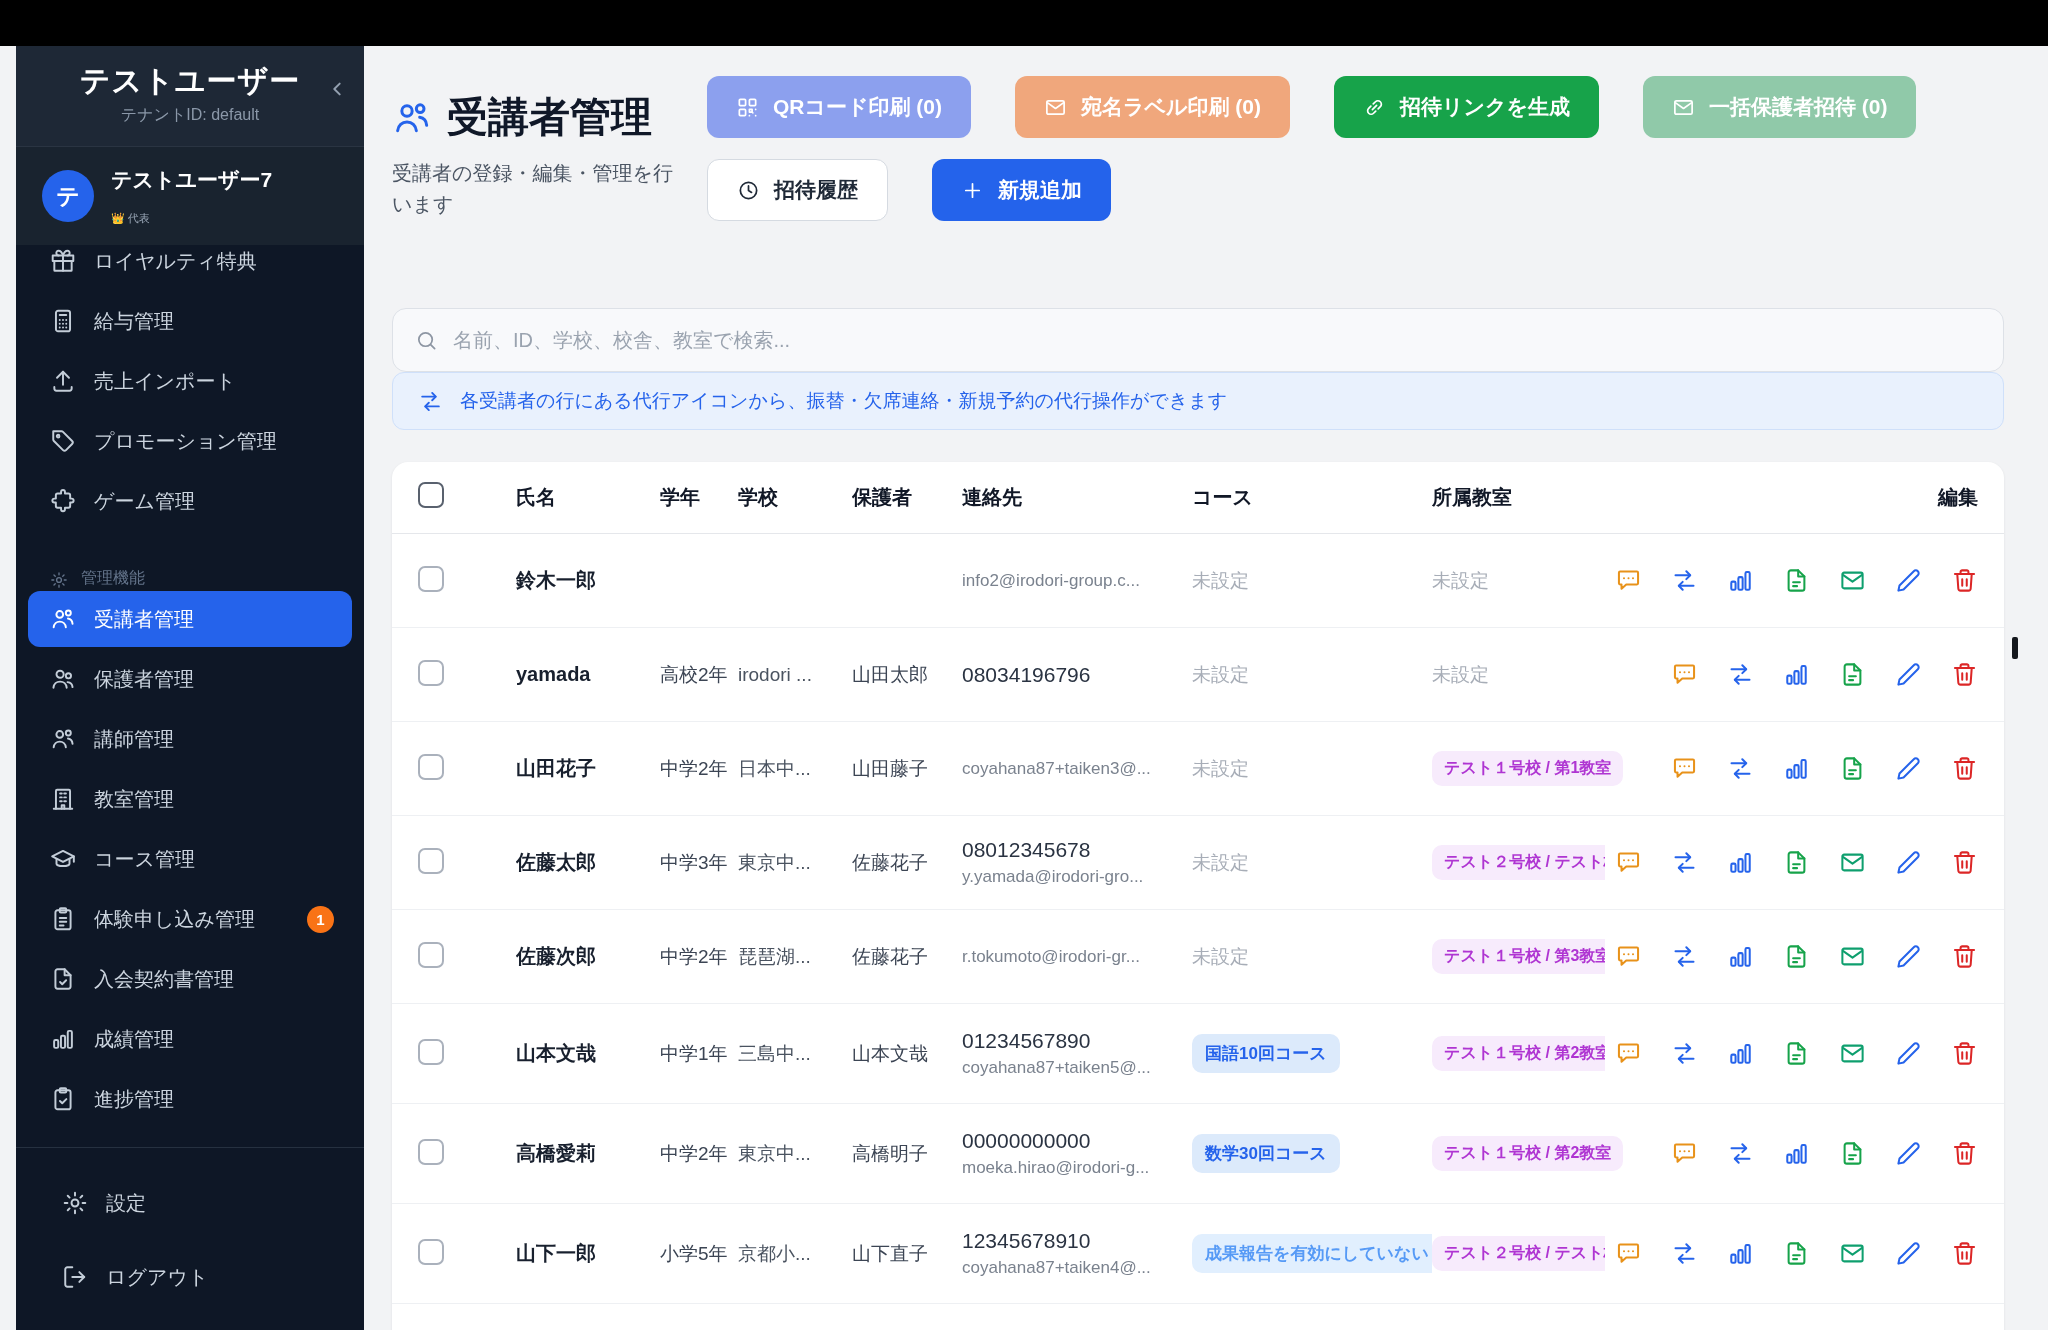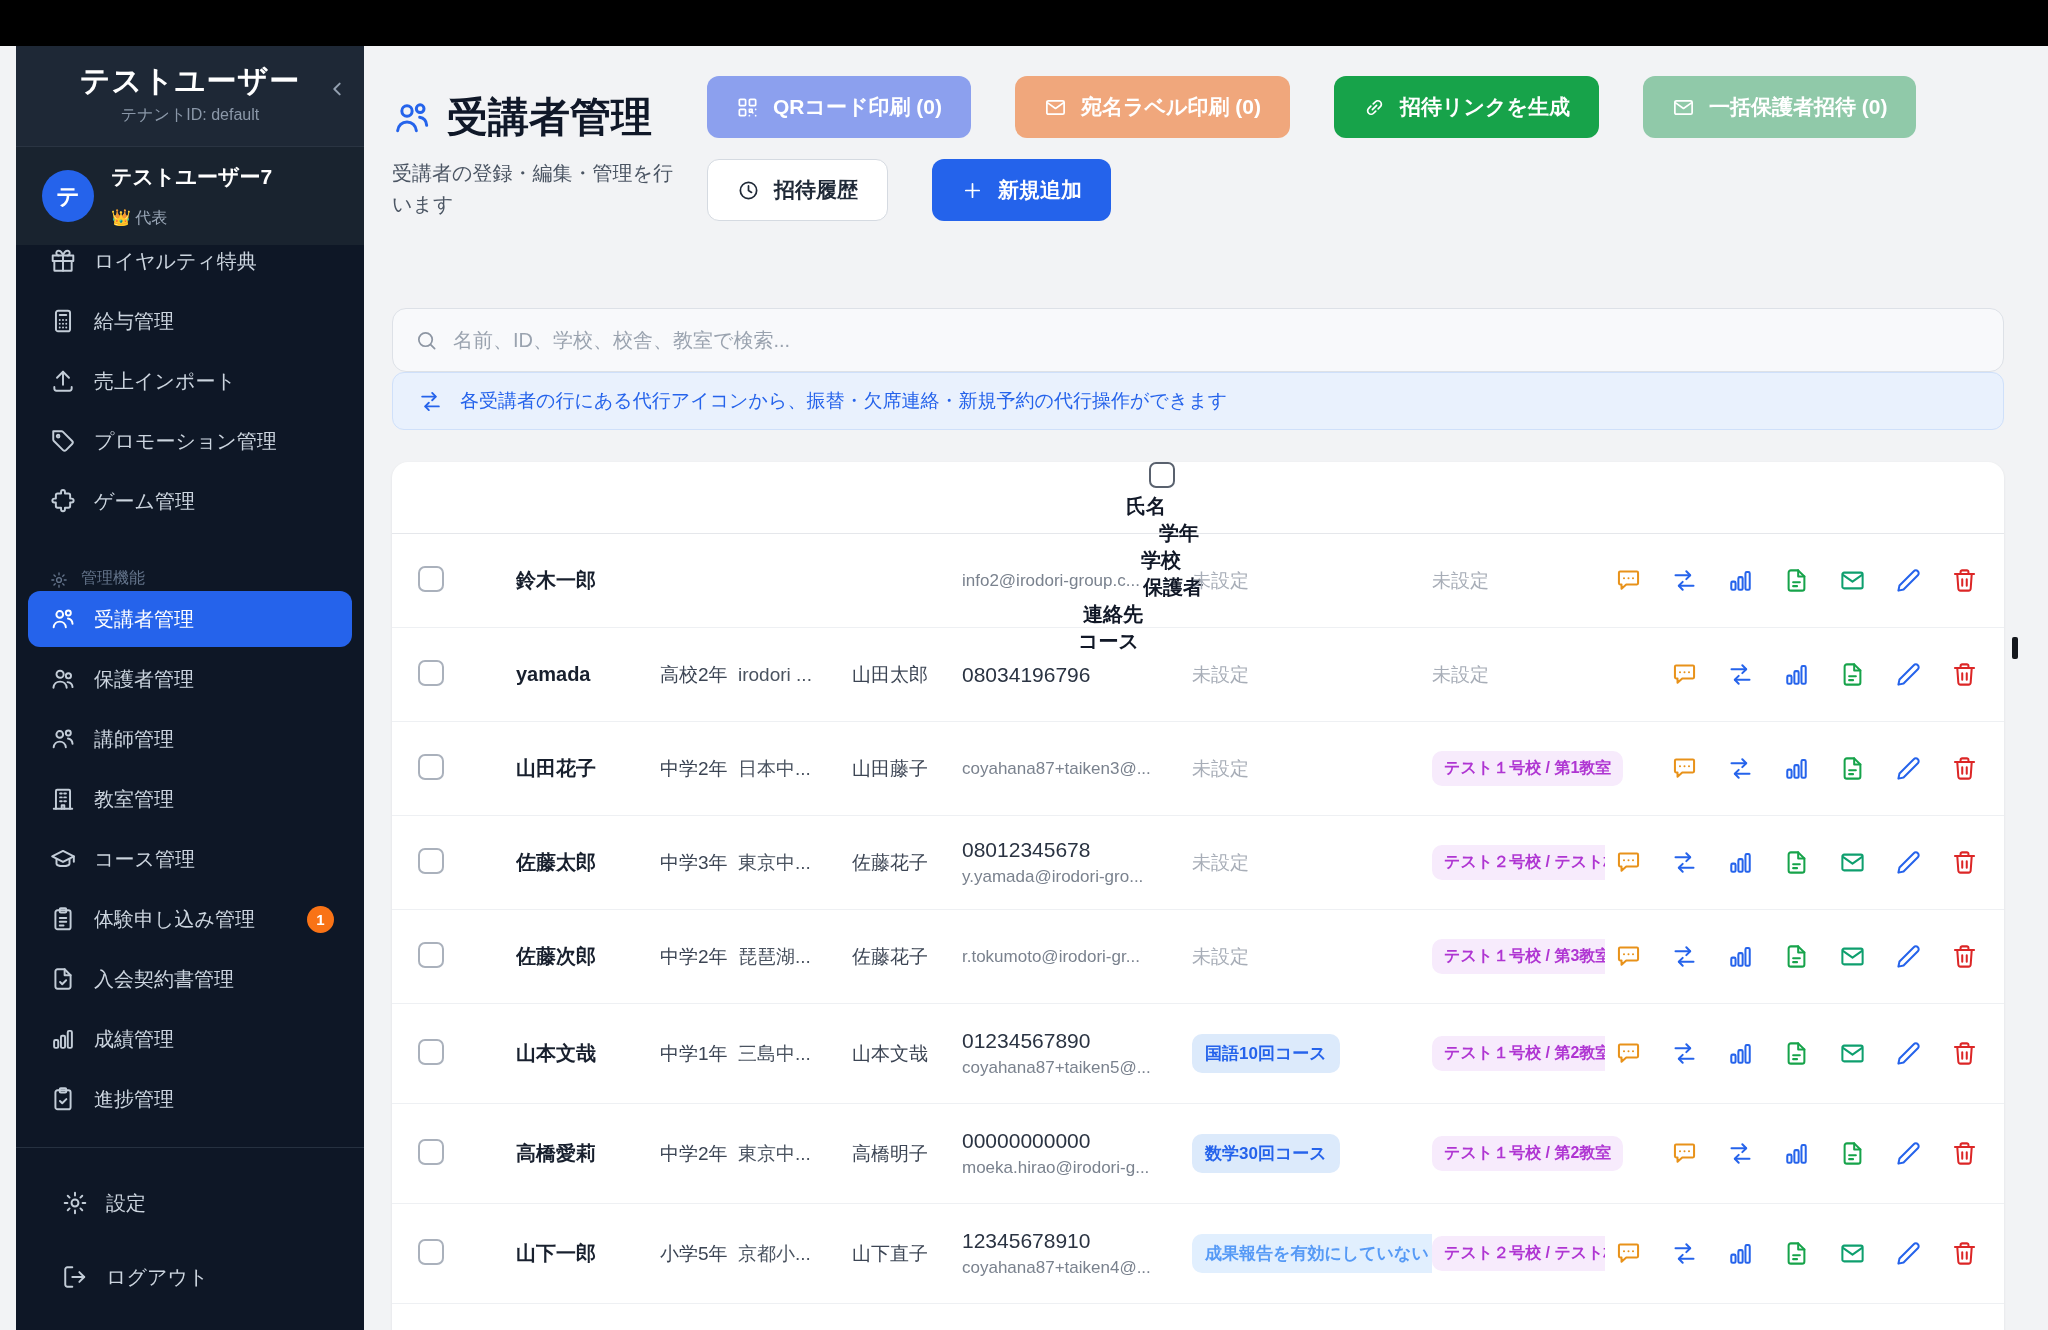--- a/index.html
+++ b/index.html
@@ -12,21 +12,21 @@
 
   
   .sidebar { position:absolute; top:46px; left:16px; width:348px; height:1284px; background:#0e1726; display:flex; flex-direction:column; overflow:hidden; }
   .sb-header { background:#1e2836; height:100px; padding-top:16px; text-align:center; position:relative; flex-shrink:0; }
   .sb-title { font-size:30px; font-weight:bold; color:#fff; line-height:38px; letter-spacing:1px; }
   .sb-tenant { font-size:16px; color:#8b98a9; margin-top:5px; }
   .collapse-btn { position:absolute; right:14px; top:30px; color:#93a0b0; background:none; border:none; cursor:pointer; }
   .sb-user { background:#19232f; border-top:1px solid #2a3442; height:99px; display:flex; align-items:center; gap:17px; padding:0 26px; flex-shrink:0; }
   .avatar { width:52px; height:52px; border-radius:50%; background:#2563eb; color:#fff; font-size:23px; font-weight:bold; display:flex; align-items:center; justify-content:center; flex-shrink:0; }
   .sb-user-name { font-size:21px; font-weight:bold; color:#fff; line-height:1.3; }
-  .sb-user-role { font-size:16px; color:#9aa7b7; margin-top:17px; }
+  .sb-user-role { font-size:11px; color:#9aa7b7; margin-top:17px; }
   .sb-items { flex:1; margin-top:-14px; overflow:hidden; }
   .sb-item { height:60px; display:flex; align-items:center; gap:18px; padding:0 16px 0 34px; font-size:20px; color:#ccd5df; cursor:pointer; white-space:nowrap; }
   .sb-item .ic { flex-shrink:0; color:#c3cdd8; }
   .sb-item.active { background:#2563eb; border-radius:12px; margin:2px 12px; height:56px; padding-left:22px; color:#fff; }
   .sb-item.active .ic { color:#fff; }
   .sb-section { height:46px; margin-top:12px; display:flex; align-items:flex-end; gap:13px; padding:0 34px; font-size:16px; color:#64748b; white-space:nowrap; }
   .sb-badge { margin-left:auto; margin-right:14px; background:#f97316; color:#fff; min-width:27px; height:27px; border-radius:50%; font-size:15px; font-weight:bold; display:flex; align-items:center; justify-content:center; }
   .sb-footer { border-top:1px solid #263140; padding:24px 0 10px; flex-shrink:0; }
   .sb-footer .sb-item { padding-left:46px; height:62px; margin-bottom:12px; }
 
@@ -46,21 +46,21 @@
   .search-box .ic { color:#8d96a3; }
   .search-box input { flex:1; border:none; outline:none; background:transparent; font-size:20px; color:#374151; font-family:inherit; }
   .search-box input::placeholder { color:#9aa3af; }
 
   .banner { height:58px; background:#e9f1fd; border:1px solid #cfe0fa; border-radius:12px; display:flex; align-items:center; gap:17px; padding:0 25px; color:#2563eb; font-size:19px; }
   .banner .ic { color:#2563eb; flex-shrink:0; }
 
   
   .card { margin-top:32px; background:#fff; border-radius:16px 16px 0 0; box-shadow:0 1px 3px rgba(16,24,40,.08); height:900px; overflow:hidden; }
   .trow, .thead { display:flex; align-items:center; padding:0 26px; }
-  .thead { height:72px; border-bottom:1px solid #e5e7eb; font-size:20px; font-weight:bold; color:#111827;flex-direction:column; }
+  .thead { height:72px; border-bottom:1px solid #e5e7eb; font-size:20px; font-weight:bold; color:#111827; }
   .trow { height:94px; border-bottom:1px solid #eef0f3; }
   .trow.tall { height:100px; }
   .trow.partial { align-items:flex-start; padding-top:20px; border-bottom:none; }
   .cell { flex-shrink:0; white-space:nowrap; overflow:hidden; }
   .c-cb { width:98px; }
   .c-name { width:144px; }
   .c-grade { width:78px; }
   .c-school { width:114px; }
   .c-guardian { width:110px; }
   .c-contact { width:230px; }

